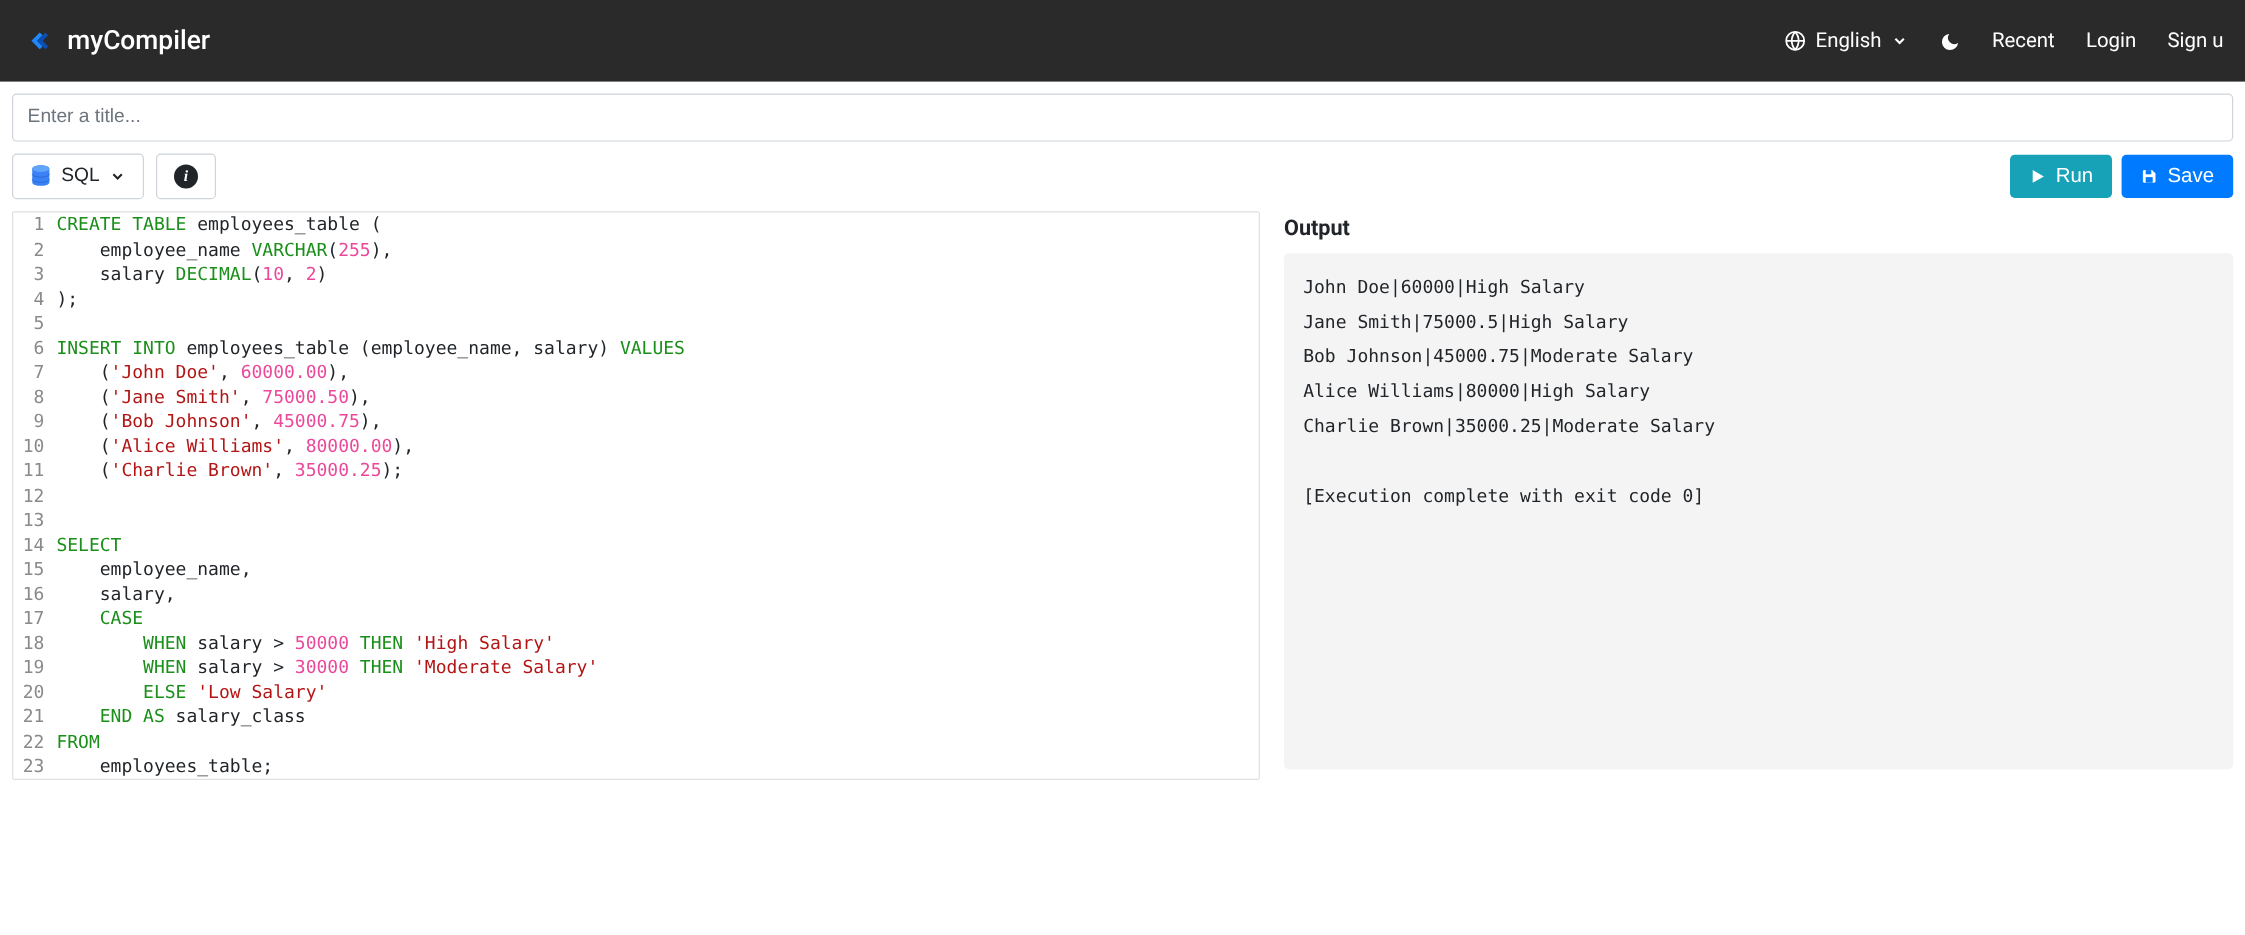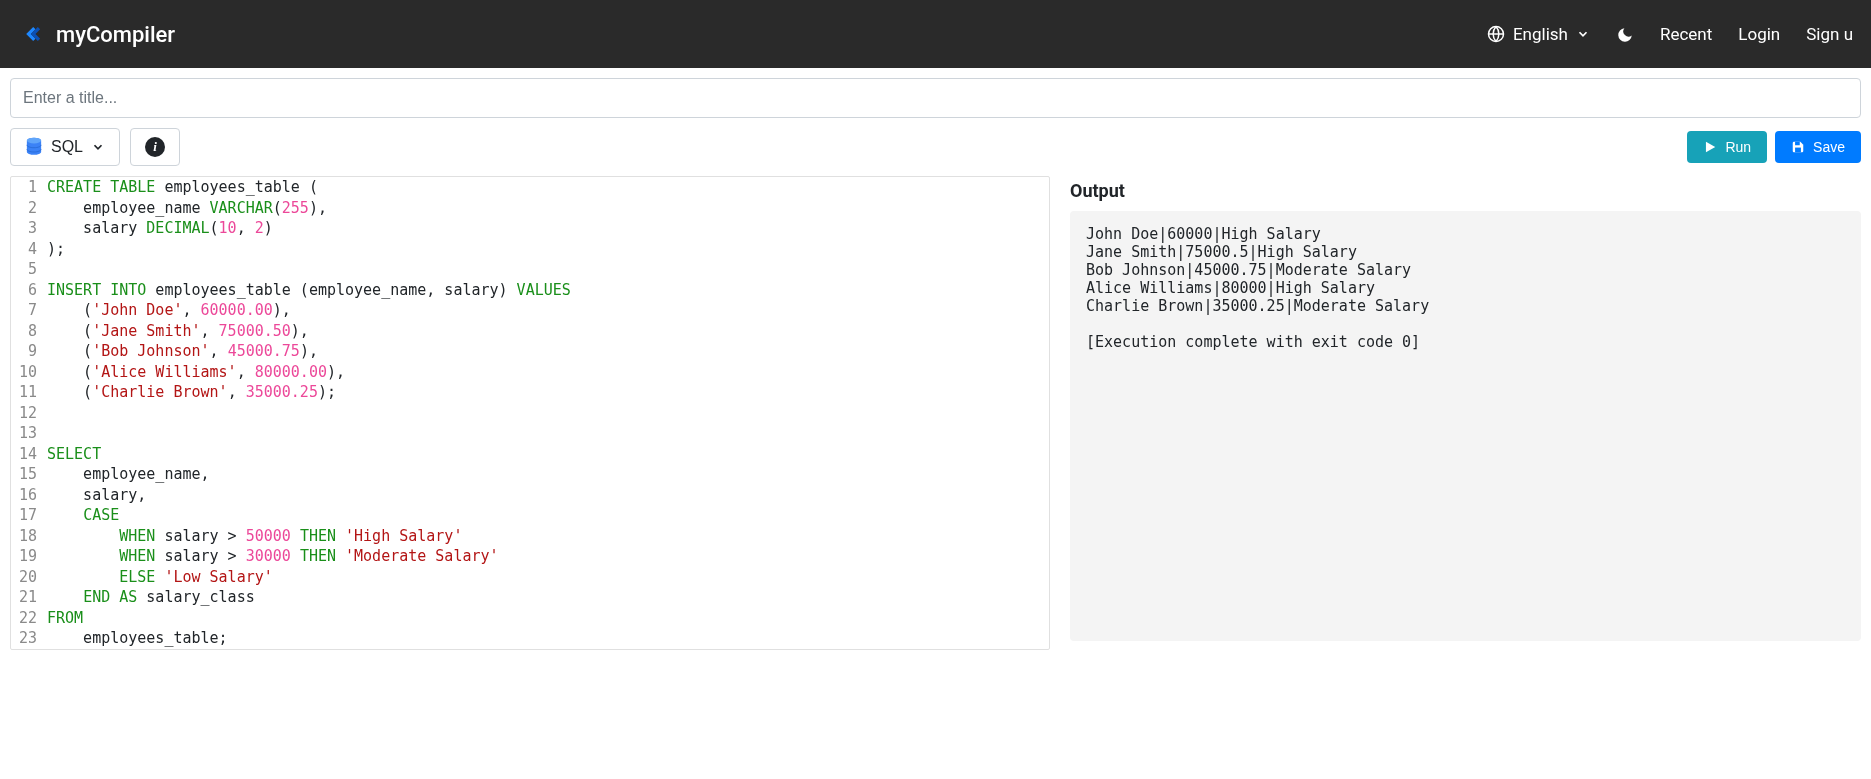--- a/index.html
+++ b/index.html
@@ -18,41 +18,41 @@
   .title-input { width:100%; border:1px solid #ced4da; border-radius:4px; padding:10px 12px; font-size:16px; color:#495057; }
   .title-input::placeholder { color:#6c757d; }
 
   
   .toolbar { display:flex; align-items:center; justify-content:space-between; padding:0 10px 10px 10px; }
   .toolbar-left { display:flex; gap:10px; }
   .btn-outline { border:1px solid #ced4da; background:#fff; border-radius:4px; padding:8px 14px; font-size:16px; display:flex; align-items:center; gap:8px; cursor:pointer; color:#212529; }
   .btn-outline .lang { font-weight:500; }
   .info-circle { width:20px; height:20px; border-radius:50%; background:#212529; color:#fff; display:flex; align-items:center; justify-content:center; font-family:Georgia, serif; font-style:italic; font-size:13px; font-weight:bold; }
   .toolbar-right { display:flex; gap:8px; }
-  .btn { border:none; border-radius:4px; padding:8px 16px; font-size:14px; display:flex; align-items:center; gap:8px; cursor:pointer; color:#fff; }
+  .btn { border:none; border-radius:4px; padding:8px 16px; font-size:17px; display:flex; align-items:center; gap:8px; cursor:pointer; color:#fff; }
   .btn-run { background:#17a2b8; }
   .btn-save { background:#007bff; }
 
   
   .panes { display:flex; padding:0 10px; gap:20px; }
   .editor-pane { flex:0 0 1040px; border:1px solid #e0e0e0; border-radius:2px; }
   .output-pane { flex:1; }
 
   
   .code-lines { font-family: "Consolas", "Menlo", monospace; font-size:15px; line-height:20.5px; }
   .code-row { display:flex; }
   .ln { width:36px; text-align:right; color:#8a8a8a; padding-right:10px; user-select:none; }
   .code { white-space:pre; }
   .kw { color:#1a8f1a; font-weight:500; }
   .num { color:#ec4899; }
   .str { color:#b31515; }
 
   
   .output-title { font-size:18px; font-weight:700; padding:4px 0 10px 0; }
-  .output-box { background:#f4f4f4; border-radius:4px; padding:14px 16px; font-family: "Consolas","Menlo",monospace; font-size:15px; line-height:18px; white-space:pre; color:#212529; min-height:430px; }
+  .output-box { background:#f4f4f4; border-radius:4px; padding:14px 16px; font-family: "Consolas","Menlo",monospace; font-size:15px; line-height:29px; white-space:pre; color:#212529; min-height:430px; }
 
   .db-icon { width:18px; height:20px; display:inline-block; }
 </style>
 </head>
 <body>
 
 <div class="topbar">
   <div class="brand">
     <svg viewBox="0 0 48 48">
       <polygon points="14,24 26,12 30,16 22,24 30,32 26,36" fill="#1e88ff"></polygon>

